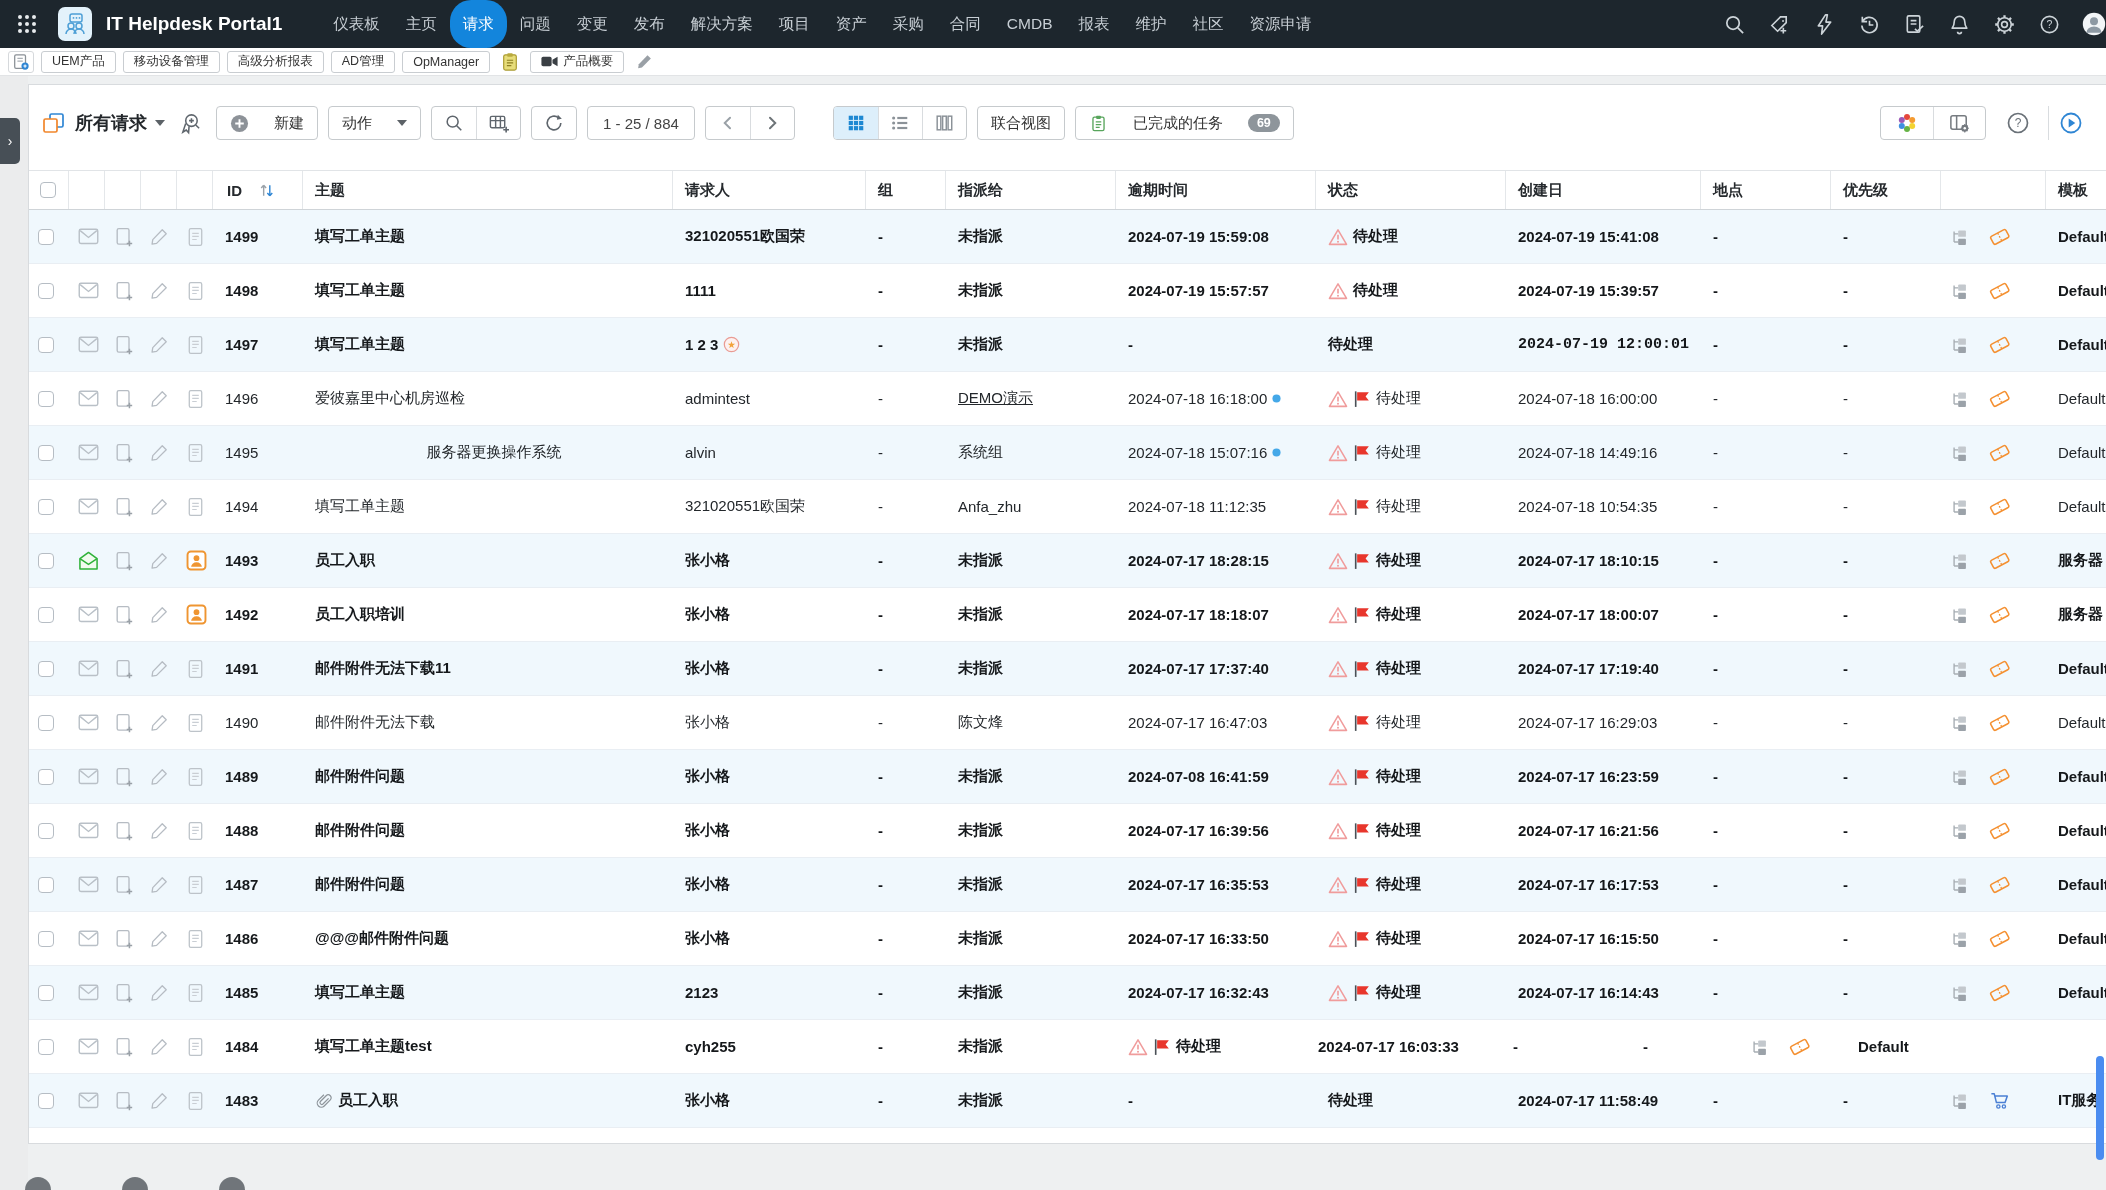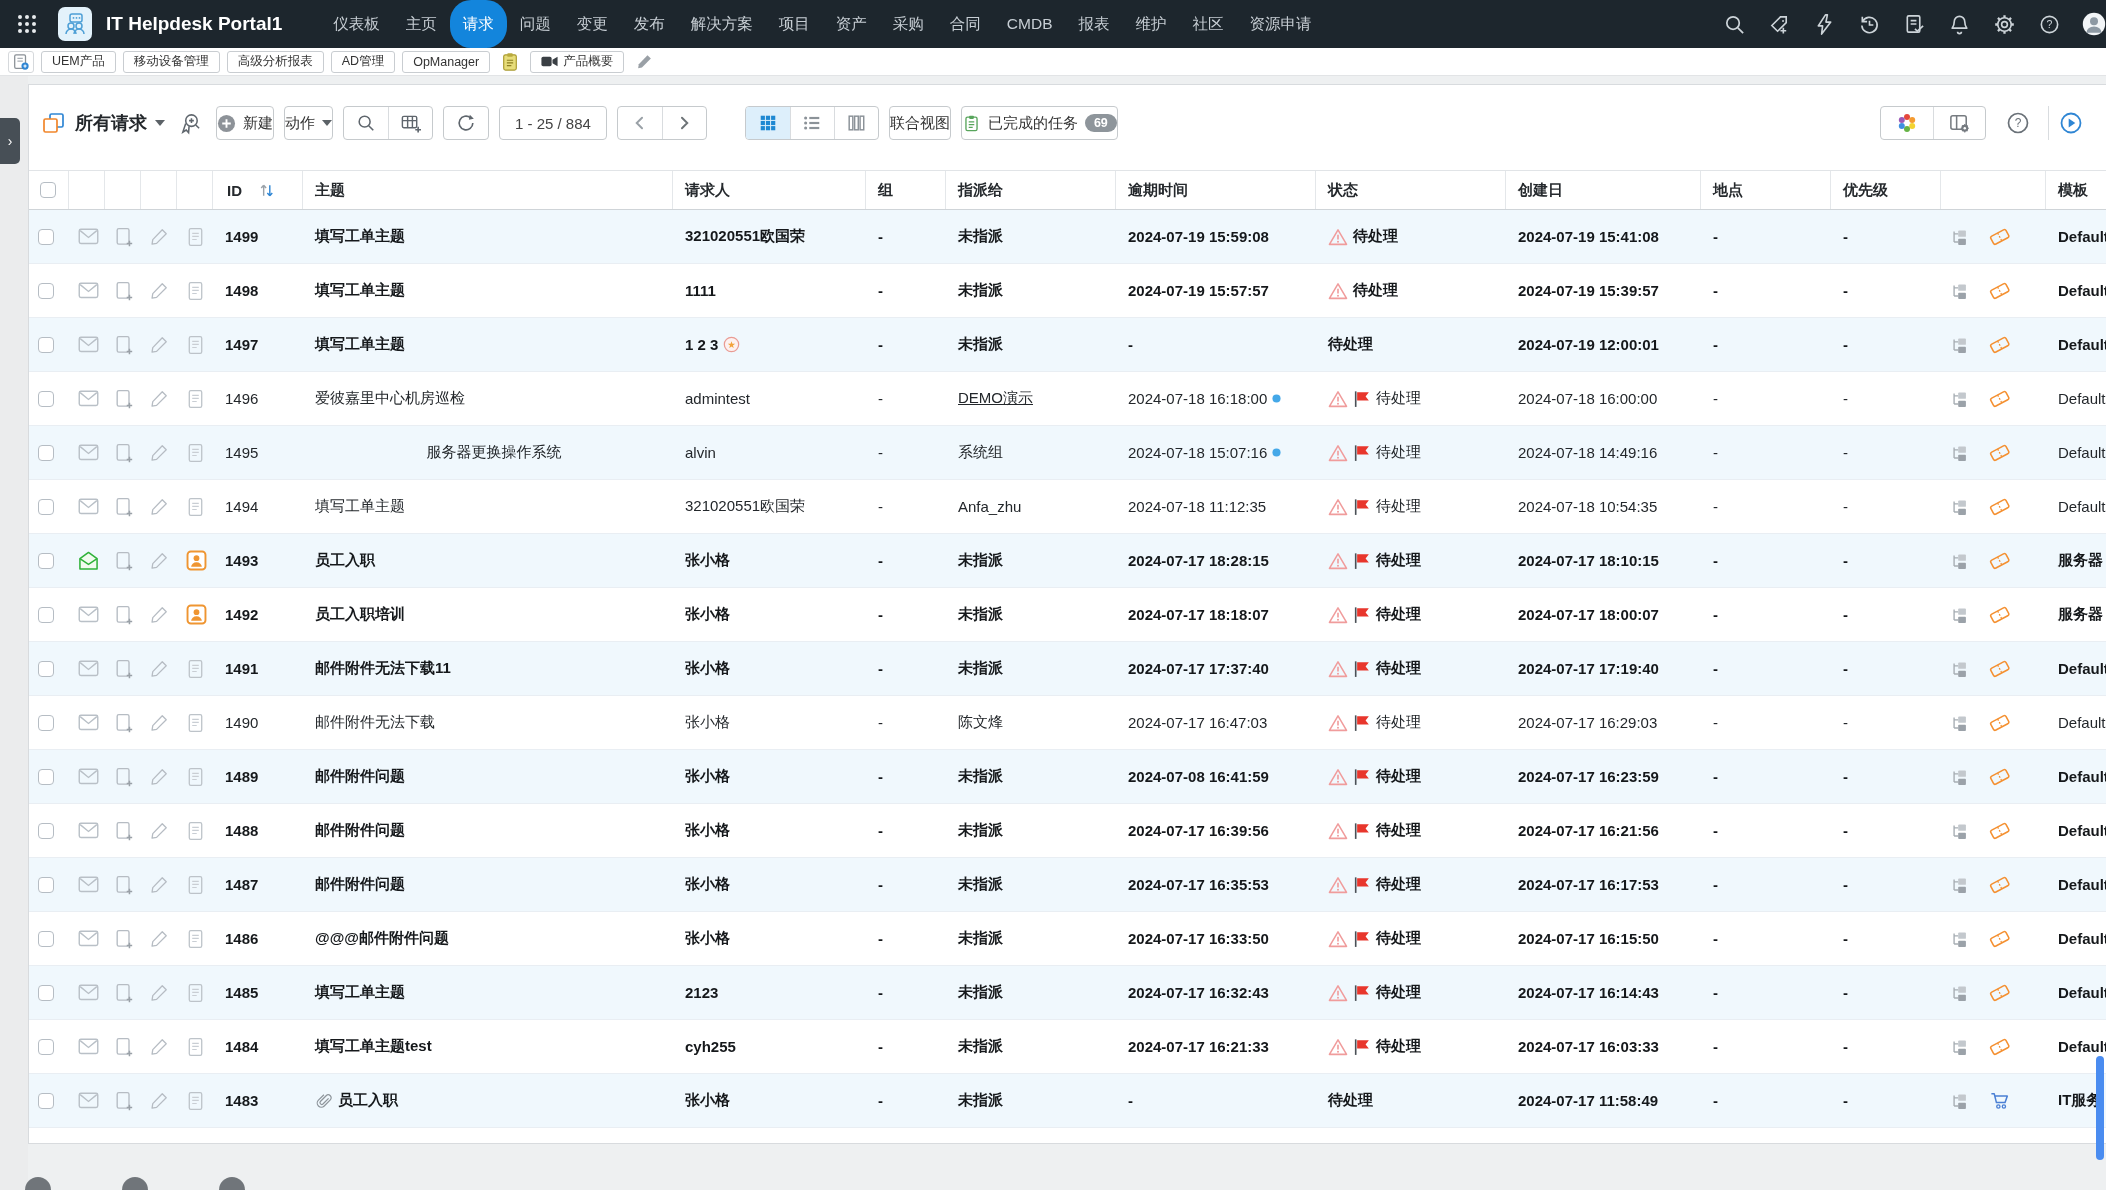--- a/index.html
+++ b/index.html
@@ -38,21 +38,21 @@
   .expander { position:absolute; left:0; top:118px; width:20px; height:46px; background:#474f56;
               border-radius:0 5px 5px 0; color:#fff; display:flex; align-items:center; justify-content:center;
               font-size:14px; cursor:pointer; }
 
   
   .toolbar { display:flex; align-items:center; height:36px; margin:20px 14px 0 12px; gap:10px; }
   .tb-title { display:flex; align-items:center; gap:8px; cursor:pointer; }
   .tb-title .name { font-size:18px; font-weight:bold; color:#23272b; white-space:nowrap; }
   .caret { width:0; height:0; border:5px solid transparent; border-top:6px solid #5c6267; margin-top:5px; }
   .btn { height:34px; border:1px solid #c6cacd; border-radius:4px; background:#fff; display:flex;
-         align-items:center; gap:7px; padding:0 0; font-size:15px; color:#333; cursor:pointer;
+         align-items:center; gap:25px; padding:0 13px; font-size:15px; color:#333; cursor:pointer;
          white-space:nowrap; }
   .btn-group { height:34px; border:1px solid #c6cacd; border-radius:4px; background:#fff; display:flex;
                align-items:stretch; overflow:hidden; }
   .btn-group .seg { width:44px; display:flex; align-items:center; justify-content:center; cursor:pointer; }
   .btn-group .seg + .seg { border-left:1px solid #d9dcdf; }
   .seg.active { background:#ddeffb; }
   .pagebox { height:34px; border:1px solid #c6cacd; border-radius:4px; display:flex; align-items:center;
              padding:0 15px; font-size:15px; color:#444; }
   .pill { background:#8e959b; color:#fff; border-radius:10px; font-size:12.5px; font-weight:bold;
           padding:2px 9px; }
@@ -628,21 +628,21 @@
         </div>
         <div class="cell" style="width: 170px;">
           <span>未指派</span>
         </div>
         <div class="cell" style="width: 200px;">
           <span>-</span>
         </div>
         <div class="cell" style="width: 190px;">
           <span>待处理</span>
         </div>
-        <div class="cell" style="width: 195px;">
+        <div class="cell" style="width: 195px; font-family: Liberation Mono, monospace;">
           <span>2024-07-19 12:00:01</span>
         </div>
         <div class="cell" style="width: 130px;">
           <span>-</span>
         </div>
         <div class="cell" style="width: 110px;">
           <span>-</span>
         </div>
         <div class="cell icon-c" style="width: 105px;">
           <span style="display:flex;margin-right:14px;">
@@ -1803,23 +1803,20 @@
           <span>填写工单主题test</span>
         </div>
         <div class="cell" style="width: 193px;">
           <span>cyh255</span>
         </div>
         <div class="cell" style="width: 80px;">
           <span>-</span>
         </div>
         <div class="cell" style="width: 170px;">
           <span>未指派</span>
-        </div>
-        <div class="cell" style="width: 200px;">
-          <span>2024-07-17 16:21:33</span>
         </div>
         <div class="cell" style="width: 190px;">
           <span style="display:flex;">
             <svg width="20" height="18" viewBox="0 0 22 20">
               <path d="M11 2 L20.5 18.2 H1.5 Z" fill="none" stroke="#f09c9c" stroke-width="1.7" stroke-linejoin="round"></path>
               <path d="M11 7.6 V12.8" stroke="#f09c9c" stroke-width="1.8"></path>
               <circle cx="11" cy="15.3" r="1.1" fill="#f09c9c"></circle>
             </svg>
           </span>
           <span style="display:flex;">

